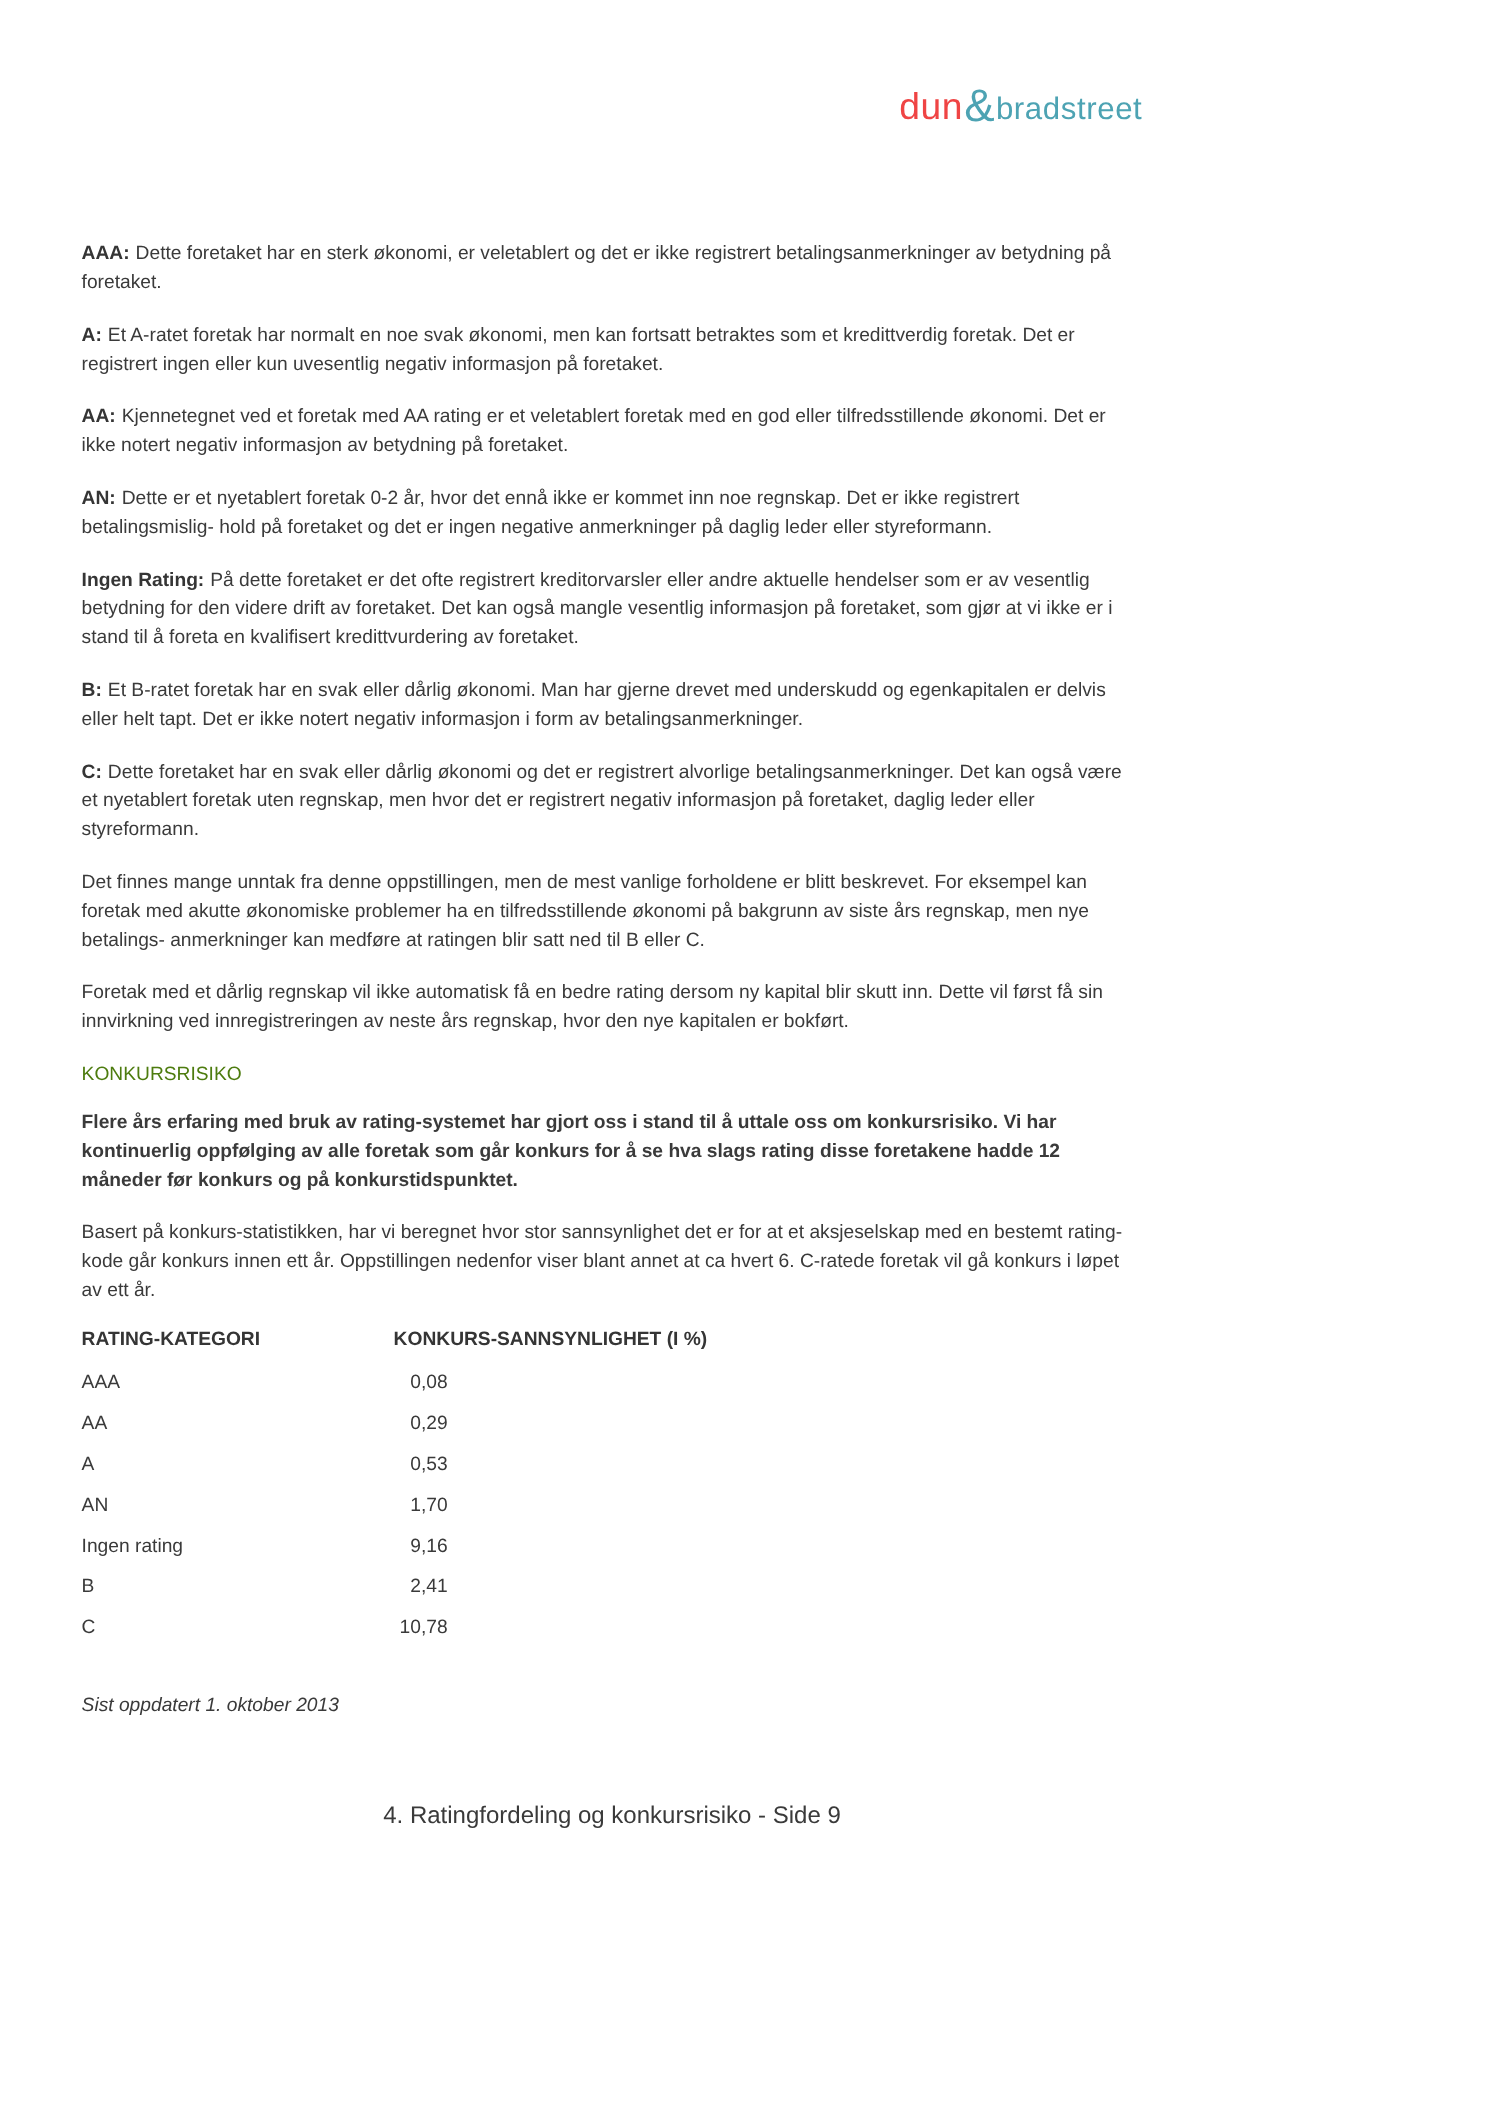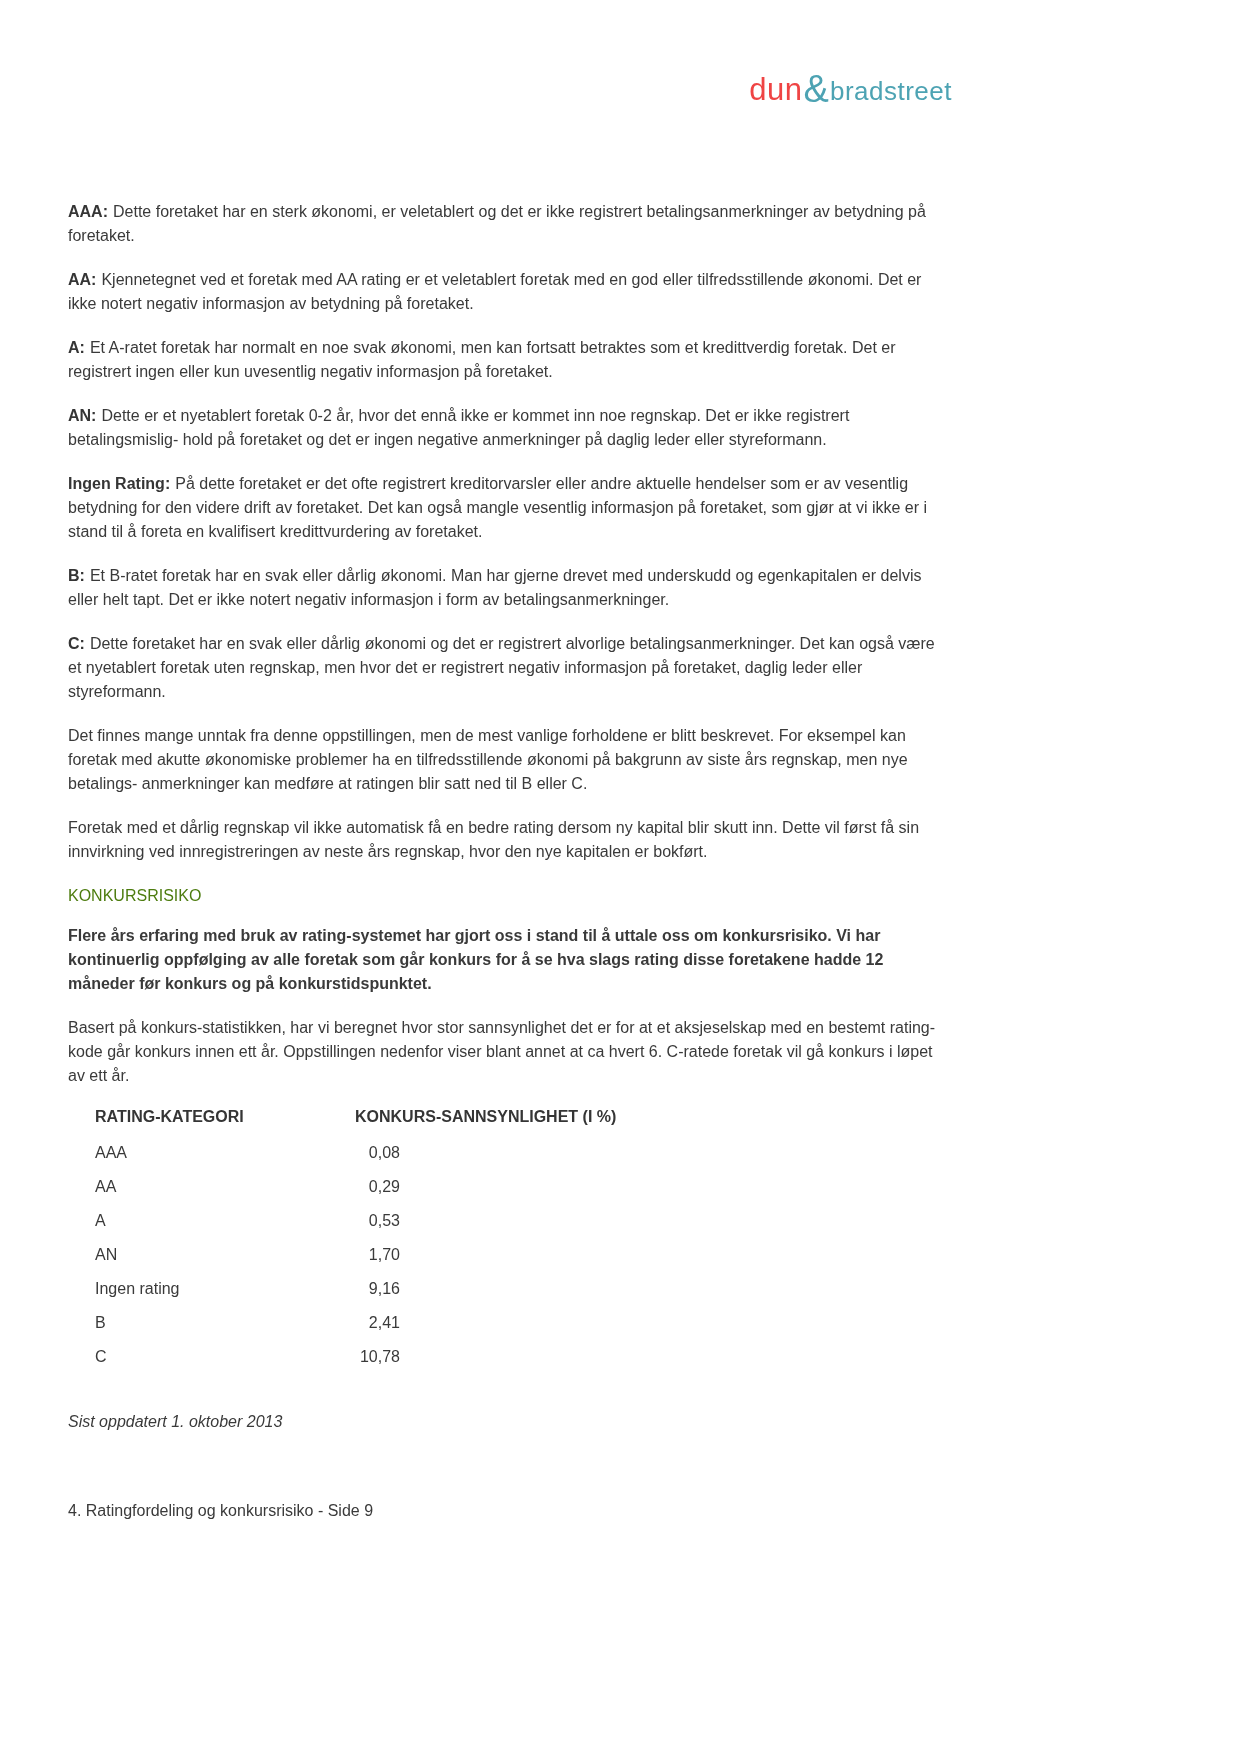--- a/index.html
+++ b/index.html
@@ -55,62 +55,62 @@
   }
   .para b { font-weight: 700; margin-right: 5px; color: #353535; }
   .section-heading {
     margin: 0;
     font-size: 16px;
     line-height: 24px;
     font-weight: 400;
     color: #4d7c0f;
   }
   .section-heading + .para { margin-top: 16px; font-weight: bold; }
-  .rating-table { margin-top: 8px; font-size: 16px; margin-left: 27px; }
+  .rating-table { margin-top: 8px; font-size: 16px; }
   .table-row {
     display: flex;
     align-items: baseline;
     height: 34px;
   }
   .table-row.header { font-weight: 700; color: #353535; height: 36px; }
   .cell-cat { width: 260px; flex: 0 0 260px; }
   .cell-val { width: 45px; flex: 0 0 45px; text-align: right; }
   .cell-hdr2 { white-space: nowrap; }
   .updated {
     margin: 28px 0 0 0;
     font-size: 16px;
     font-style: italic;
     line-height: 24px;
   }
   .footer {
     position: absolute;
     top: 1502px;
     left: 68px;
     width: 884px;
-    text-align: left;
-    font-size: 16px;
+    text-align: center;
+    font-size: 20px;
     color: #3a3a3a;
   }
 </style>
 </head>
 <body>
 
 <div class="page">
 
   <div class="logo">
     <span class="logo-dun">dun</span><span class="logo-amp">&amp;</span><span class="logo-brad">bradstreet</span>
   </div>
 
   <div class="content">
 
     <p class="para"><b>AAA:</b><span>Dette foretaket har en sterk økonomi, er veletablert og det er ikke registrert betalingsanmerkninger av betydning på foretaket.</span></p>
 
+    <p class="para"><b>A:</b><span>Et A-ratet foretak har normalt en noe svak økonomi, men kan fortsatt betraktes som et kredittverdig foretak. Det er registrert ingen eller kun uvesentlig negativ informasjon på foretaket.</span></p>
+
     <p class="para"><b>AA:</b><span>Kjennetegnet ved et foretak med AA rating er et veletablert foretak med en god eller tilfredsstillende økonomi. Det er ikke notert negativ informasjon av betydning på foretaket.</span></p>
-
-    <p class="para"><b>A:</b><span>Et A-ratet foretak har normalt en noe svak økonomi, men kan fortsatt betraktes som et kredittverdig foretak. Det er registrert ingen eller kun uvesentlig negativ informasjon på foretaket.</span></p>
 
     <p class="para"><b>AN:</b><span>Dette er et nyetablert foretak 0-2 år, hvor det ennå ikke er kommet inn noe regnskap. Det er ikke registrert betalingsmislig- hold på foretaket og det er ingen negative anmerkninger på daglig leder eller styreformann.</span></p>
 
     <p class="para"><b>Ingen Rating:</b><span>På dette foretaket er det ofte registrert kreditorvarsler eller andre aktuelle hendelser som er av vesentlig betydning for den videre drift av foretaket. Det kan også mangle vesentlig informasjon på foretaket, som gjør at vi ikke er i stand til å foreta en kvalifisert kredittvurdering av foretaket.</span></p>
 
     <p class="para"><b>B:</b><span>Et B-ratet foretak har en svak eller dårlig økonomi. Man har gjerne drevet med underskudd og egenkapitalen er delvis eller helt tapt. Det er ikke notert negativ informasjon i form av betalingsanmerkninger.</span></p>
 
     <p class="para"><b>C:</b><span>Dette foretaket har en svak eller dårlig økonomi og det er registrert alvorlige betalingsanmerkninger. Det kan også være et nyetablert foretak uten regnskap, men hvor det er registrert negativ informasjon på foretaket, daglig leder eller styreformann.</span></p>
 
     <p class="para"><span>Det finnes mange unntak fra denne oppstillingen, men de mest vanlige forholdene er blitt beskrevet. For eksempel kan foretak med akutte økonomiske problemer ha en tilfredsstillende økonomi på bakgrunn av siste års regnskap, men nye betalings- anmerkninger kan medføre at ratingen blir satt ned til B eller C.</span></p>

